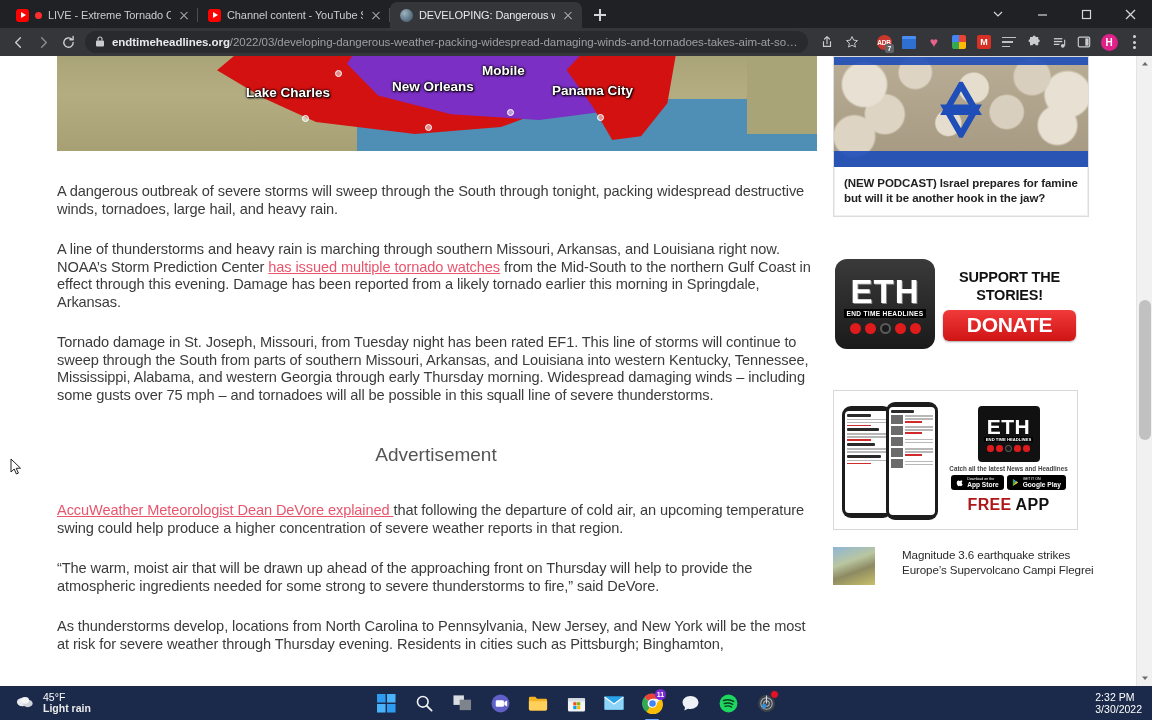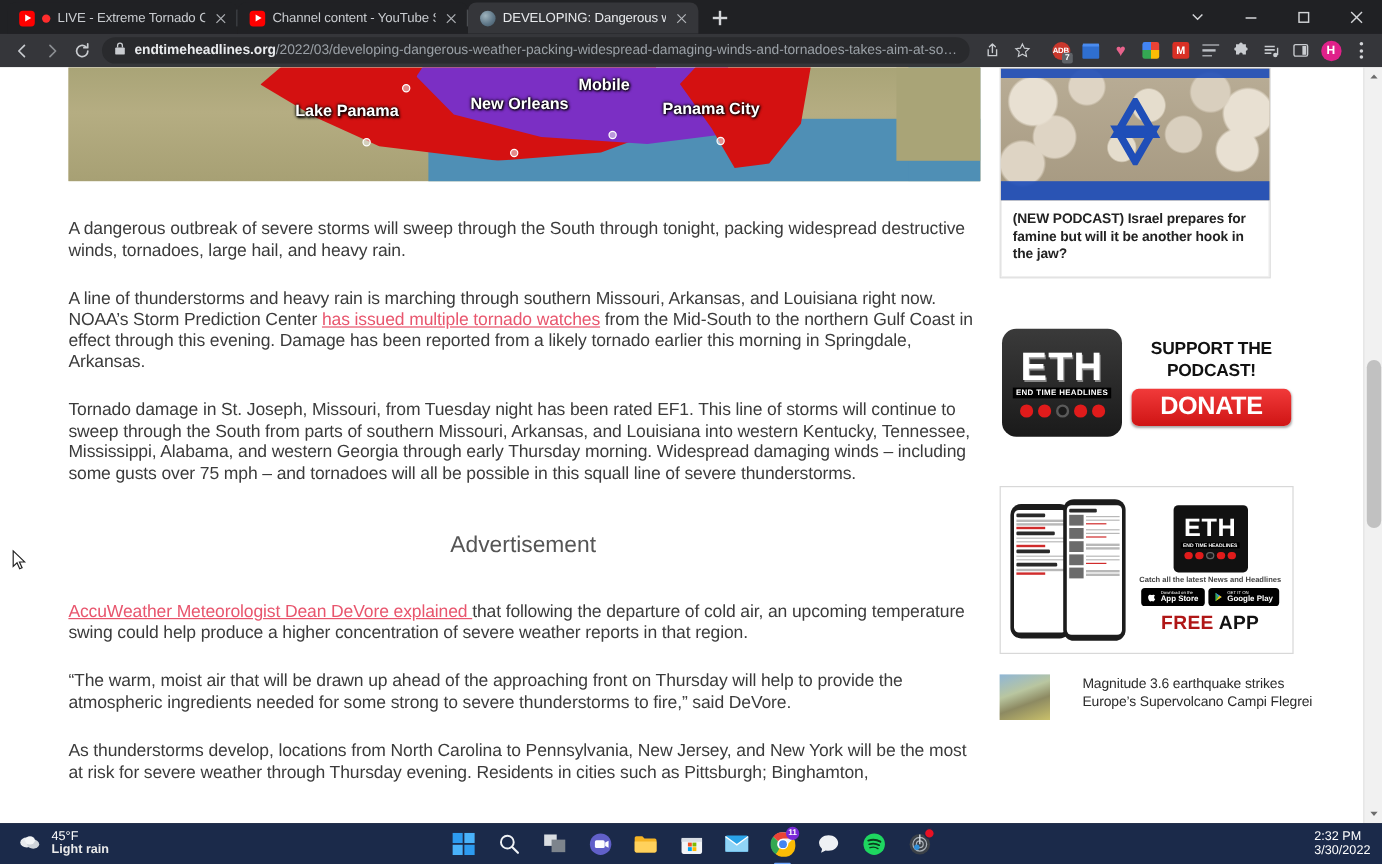--- a/index.html
+++ b/index.html
@@ -138,21 +138,21 @@
     background: rgba(240,240,240,.55); border: 1.4px solid #fff; }
 
   .article p { font-size: 14.6px; line-height: 17.5px; color: #3b3b3b;
     margin: 0 0 23px 0; letter-spacing: -0.1px; }
   .article p.first { margin-top: 32px; }
   .article a.link { color: #e8556d; text-decoration: underline; }
   .ad-label { text-align: center; font-size: 19px; color: #555; margin: 40px 0 36px 0; }
 
   
   .sidebar { width: 300px; flex: 0 0 300px; padding: 0 20px 0 13px; }
-  .card-podcast { width: 226px; border: 1px solid #dcdcdc; background: #fff;
+  .card-podcast { width: 256px; border: 1px solid #dcdcdc; background: #fff;
     margin-top: 0; box-shadow: 0 0 0 1px #efefef inset; }
   .podcast-img { height: 110px; position: relative; overflow: hidden;
     background: #cfc6b6; }
   .pop-bg { position: absolute; inset: 0;
     background:
       radial-gradient(circle at 12% 25%, #e8e0d2 0 9%, transparent 10%),
       radial-gradient(circle at 32% 14%, #ded4c4 0 8%, transparent 9%),
       radial-gradient(circle at 55% 28%, #e5ddcd 0 9%, transparent 10%),
       radial-gradient(circle at 78% 18%, #d9cfbe 0 8%, transparent 9%),
       radial-gradient(circle at 92% 34%, #e8e0d2 0 9%, transparent 10%),
@@ -431,21 +431,21 @@
             <div class="map-red"></div>
             <div class="map-purple"></div>
             <div class="map-red2"></div>
 
             <div class="map-dot" style="left:278px;top:14px"></div>
             <div class="map-dot" style="left:245px;top:59px"></div>
             <div class="map-dot" style="left:368px;top:68px"></div>
             <div class="map-dot" style="left:450px;top:53px"></div>
             <div class="map-dot" style="left:540px;top:58px"></div>
 
-            <div class="map-city" style="left:189px;top:30px">Lake Panama</div>
+            <div class="map-city" style="left:189px;top:30px">Lake Charles</div>
             <div class="map-city" style="left:335px;top:24px;width:72px;text-align:center">New Orleans</div>
             <div class="map-city" style="left:425px;top:8px">Mobile</div>
             <div class="map-city" style="left:495px;top:28px">Panama City</div>
           </div>
 
           <p class="first"><span>A dangerous outbreak of severe storms will sweep through the South through tonight, packing widespread destructive winds, tornadoes, large hail, and heavy rain.</span></p>
 
           <p><span>A line of thunderstorms and heavy rain is marching through southern Missouri, Arkansas, and Louisiana right now. NOAA’s Storm Prediction Center </span><a class="link" href="#">has issued multiple tornado watches</a><span> from the Mid-South to the northern Gulf Coast in effect through this evening. Damage has been reported from a likely tornado earlier this morning in Springdale, Arkansas.</span></p>
 
           <p><span>Tornado damage in St. Joseph, Missouri, from Tuesday night has been rated EF1. This line of storms will continue to sweep through the South from parts of southern Missouri, Arkansas, and Louisiana into western Kentucky, Tennessee, Mississippi, Alabama, and western Georgia through early Thursday morning. Widespread damaging winds – including some gusts over 75 mph – and tornadoes will all be possible in this squall line of severe thunderstorms.</span></p>
@@ -481,21 +481,21 @@
               <div class="eth-dots">
                   <i></i>
                   <i></i>
                   <i class="dark"></i>
                   <i></i>
                   <i></i>
                 </div>
             </div>
             <div class="eth-right">
               <div class="eth-support">SUPPORT THE</div>
-              <div class="eth-support">PODCAST!</div>
+              <div class="eth-support">STORIES!</div>
               <div class="donate-btn">DONATE</div>
             </div>
           </div>
 
           <div class="banner-app">
             <div class="phones">
               <div class="phone back">
                 <div class="phone-screen">
                   <div class="ph-line" style="width:60%"></div>
                   <div class="ph-row">

